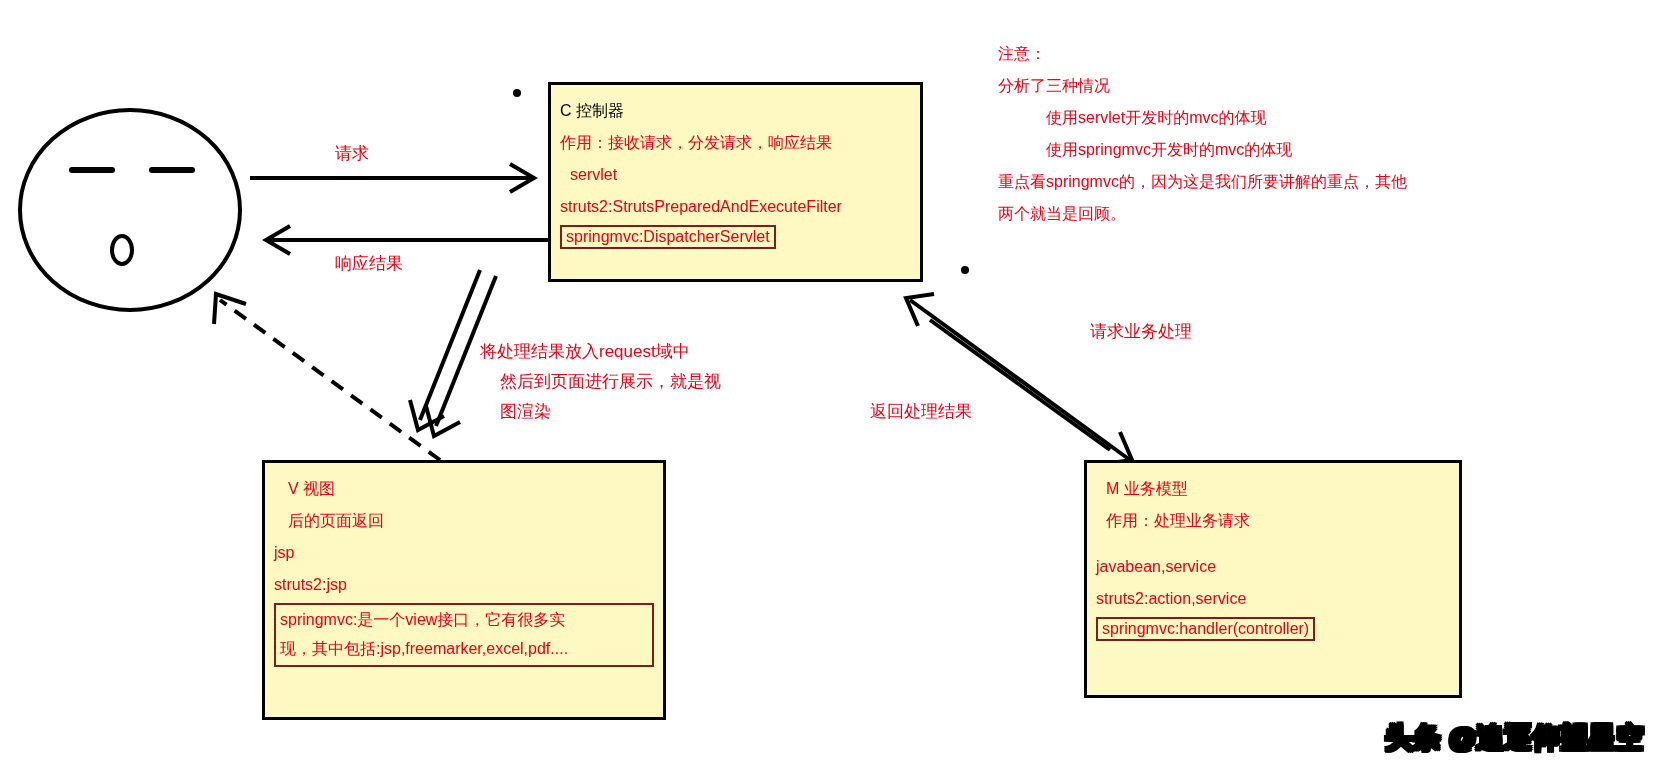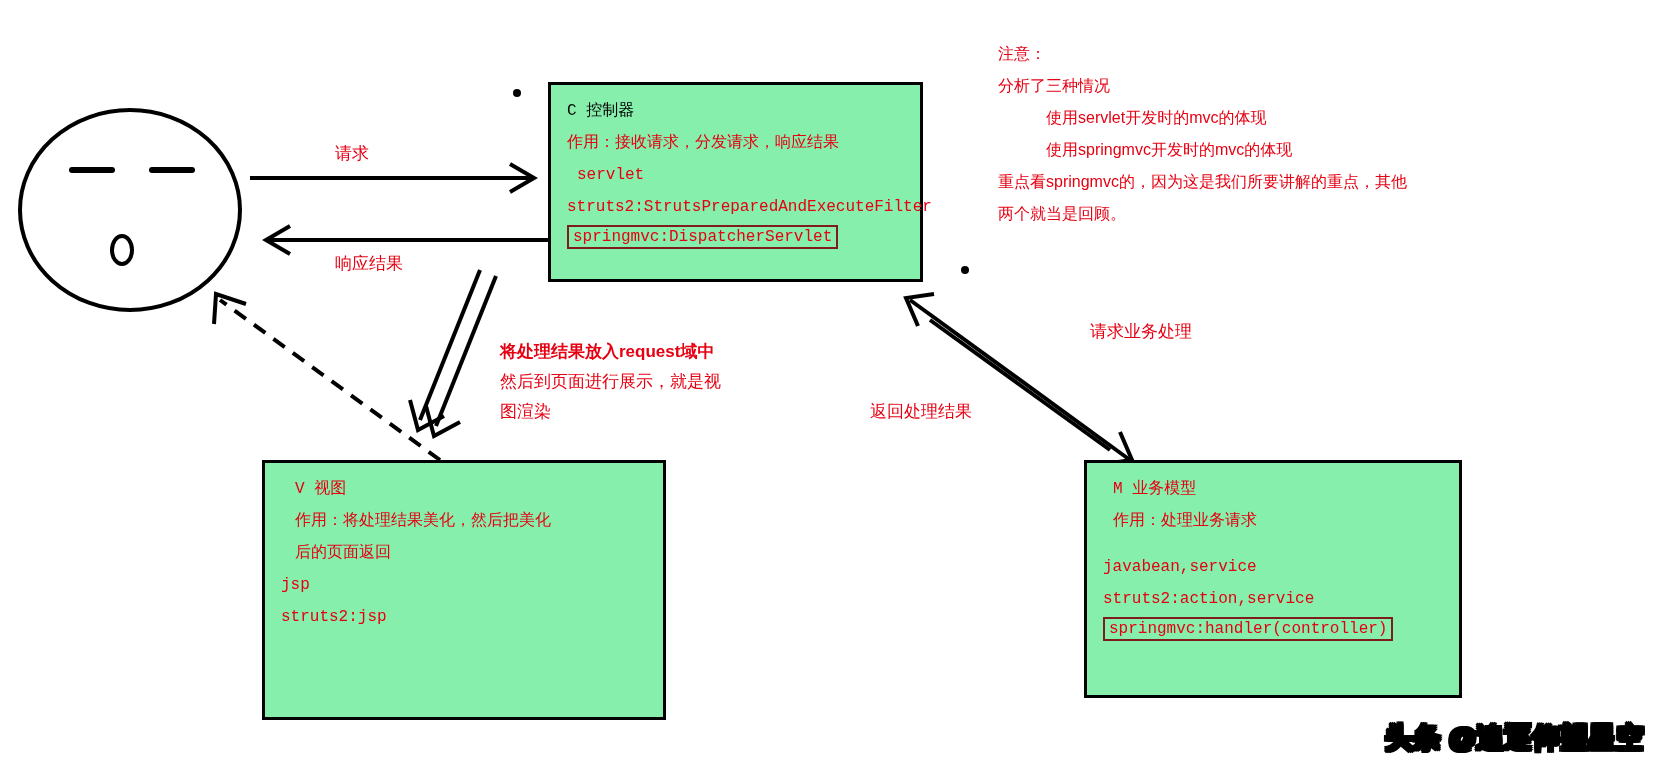--- a/index.html
+++ b/index.html
@@ -10,23 +10,22 @@
       background: #fff;
       font-family: "Microsoft YaHei", Arial, sans-serif;
       font-size: 16px;
       overflow: hidden;
     }
     .red { color: #e60012; }
     .black { color: #000; }
     .box {
       position: absolute;
       border: 3px solid #000;
-      background: #86efac;
-      padding: 10px 16px;
-      font-family: Liberation Mono, monospace;
+      background: #fef9c3;
+      padding: 10px 9px;
     }
     .highlight {
       border: 2px solid #7f1d1d;
       display: inline-block;
       padding: 1px 4px;
       margin: 2px 0;
     }
     .label {
       position: absolute;
       font-size: 17px;
@@ -83,35 +82,38 @@
     <span class="red">springmvc:DispatcherServlet</span>
   </span>
 </div>
 
 <svg class="shape" style="left:370px; top:260px;" width="140" height="200">
   <line x1="110" y1="10" x2="50" y2="160" stroke="#000" stroke-width="4"></line>
   <line x1="126" y1="16" x2="66" y2="166" stroke="#000" stroke-width="4"></line>
   <polyline points="40,140 48,170 74,156" fill="none" stroke="#000" stroke-width="4"></polyline>
   <polyline points="56,146 64,176 90,162" fill="none" stroke="#000" stroke-width="4"></polyline>
 </svg>
-<div class="label red" style="left:500px; top:340px;font-weight:bold;">将处理结果放入request域中</div>
+<div class="label red" style="left:480px; top:340px;">将处理结果放入request域中</div>
 <div class="label red" style="left:500px; top:370px;">然后到页面进行展示，就是视</div>
 <div class="label red" style="left:500px; top:400px;">图渲染</div>
 
 <svg class="shape" style="left:200px; top:280px;" width="260" height="200">
   <line x1="240" y1="180" x2="20" y2="20" stroke="#000" stroke-width="4" stroke-dasharray="14 10"></line>
   <polyline points="14,44 16,14 46,24" fill="none" stroke="#000" stroke-width="4"></polyline>
 </svg>
 
 <div class="box" style="left:262px; top:460px; width:404px; height:260px;">
   <div class="line red" style="margin-left:14px;">V 视图</div>
-  <div class="line red" style="margin-left:14px;">作用：将处理结果美化，然后把美化</div>
   <div class="line red" style="margin-left:14px;">后的页面返回</div>
   <div class="line red">jsp</div>
   <div class="line red">struts2:jsp</div>
+  <div class="highlight" style="display:block; margin-top:2px;">
+    <div class="red" style="line-height:1.8;">springmvc:是一个view接口，它有很多实</div>
+    <div class="red" style="line-height:1.8;">现，其中包括:jsp,freemarker,excel,pdf....</div>
+  </div>
 </div>
 
 <svg class="shape" style="left:880px; top:280px;" width="280" height="200">
   <line x1="30" y1="20" x2="250" y2="180" stroke="#000" stroke-width="4"></line>
   <polyline points="54,14 26,18 38,46" fill="none" stroke="#000" stroke-width="4"></polyline>
   <polyline points="224,184 252,180 240,152" fill="none" stroke="#000" stroke-width="4"></polyline>
   <line x1="50" y1="40" x2="230" y2="170" stroke="#000" stroke-width="4"></line>
 </svg>
 <div class="label red" style="left:1090px; top:320px;">请求业务处理</div>
 <div class="label red" style="left:870px; top:400px;">返回处理结果</div>

